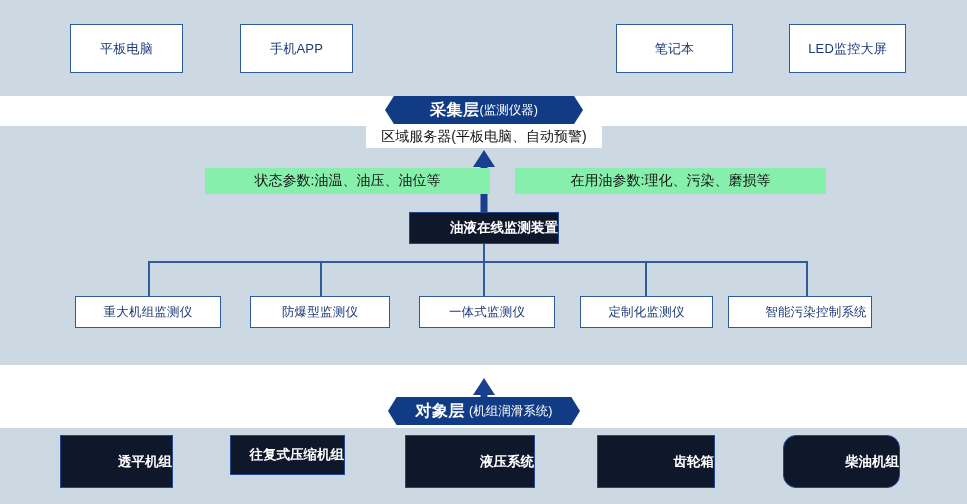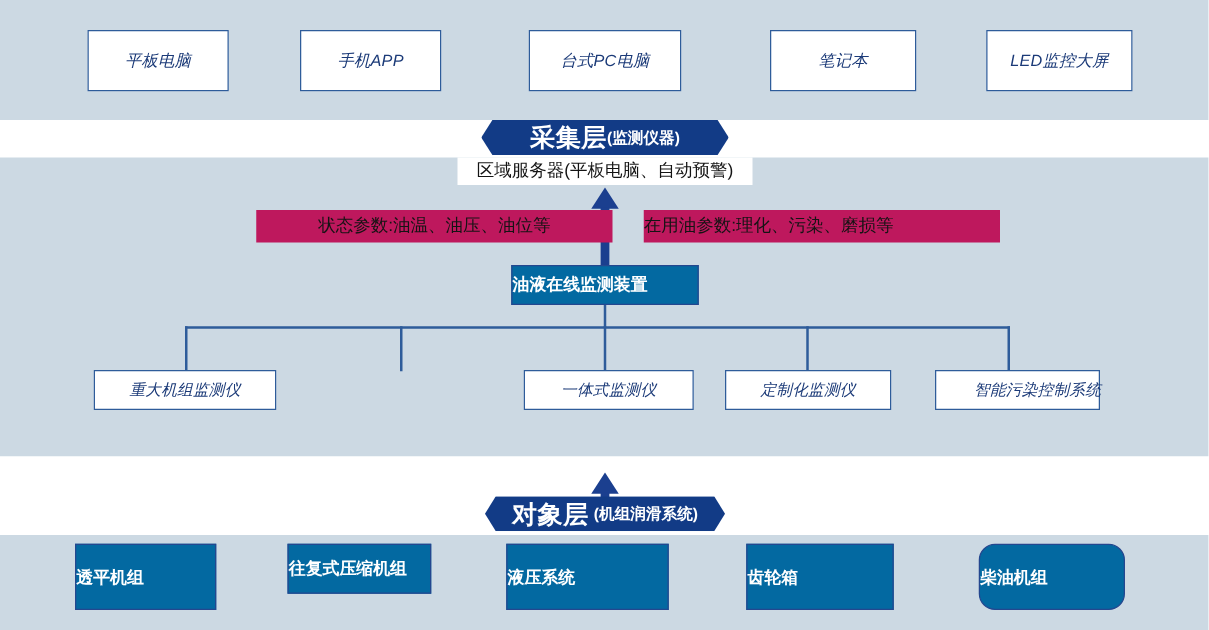--- a/index.html
+++ b/index.html
@@ -35,43 +35,42 @@
     background: #ffffff;
     border: 1.6px solid #2e5c9a;
     box-sizing: border-box;
     display: flex;
     align-items: center;
     justify-content: center;
     color: #1b3a78;
     font-size: 13px;
     letter-spacing: 0.2px;
     white-space: nowrap;
-    font-style: italic;
   }
   .wbox.small { font-size: 12.5px; }
 
   
   .bbox {
     position: absolute;
-    background: #0369a1;
+    background: #0f172a;
     border: 1px solid #24478f;
     box-sizing: border-box;
     display: flex;
     align-items: center;
-    justify-content: flex-start;
+    justify-content: flex-end;
     color: #ffffff;
     font-size: 13.5px;
     font-weight: bold;
     white-space: nowrap;
   }
 
   
   .strip {
     position: absolute;
-    background: #be185d;
+    background: #86efac;
     display: flex;
     align-items: center;
     justify-content: center;
     color: #141414;
     font-size: 14px;
     white-space: nowrap;
   }
   .strip.onwhite { background: #ffffff; }
 
   
@@ -79,28 +78,28 @@
     position: absolute;
     background: #123b86;
     clip-path: polygon(4.5% 0%, 95.5% 0%, 100% 50%, 95.5% 100%, 4.5% 100%, 0% 50%);
     display: flex;
     align-items: center;
     justify-content: center;
     color: #ffffff;
     white-space: nowrap;
   }
   .hexbanner .big {
-    font-size: 20px;
+    font-size: 16px;
     font-weight: bold;
     letter-spacing: 0.5px;
     font-family: Liberation Serif, serif;
   }
   .hexbanner .sm {
     font-size: 12.5px;
-    font-weight: bold;
+    font-weight: normal;
   }
 
   
   .vline {
     position: absolute;
     background: #2e5c9a;
     width: 2px;
   }
   .hline {
     position: absolute;
@@ -135,23 +134,20 @@
   <div class="band" id="band-top"></div>
   <div class="band" id="band-mid"></div>
   <div class="band" id="band-bottom"></div>
 
   <div class="wbox" style="left:70px; top:24px; width:113px; height:49px;">
     <span>平板电脑</span>
   </div>
   <div class="wbox" style="left:240px; top:24px; width:113px; height:49px;">
     <span>手机APP</span>
   </div>
-  <div class="wbox" style="left:423px; top:24px; width:122px; height:49px;">
-    <span>台式PC电脑</span>
-  </div>
   <div class="wbox" style="left:616px; top:24px; width:117px; height:49px;">
     <span>笔记本</span>
   </div>
   <div class="wbox" style="left:789px; top:24px; width:117px; height:49px;">
     <span>LED监控大屏</span>
   </div>
 
   <div class="hexbanner" style="left:385px; top:96px; width:198px; height:28px;">
     <span class="big">采集层</span>
       <span class="sm">(监测仪器)</span>
@@ -162,46 +158,49 @@
   </div>
 
   <div class="uparrow" style="left:471px; top:150px; width:26px; height:66px;">
     <div class="head"></div>
     <div class="shaft" style="top:16px; width:7px; height:50px;"></div>
   </div>
 
   <div class="strip" style="left:205px; top:168px; width:285px; height:26px; justify-content:center;">
     <span>状态参数:油温、油压、油位等</span>
   </div>
-  <div class="strip" style="left:515px; top:168px; width:285px; height:26px; justify-content:flex-start;">
+  <div class="strip" style="left:515px; top:168px; width:311px; height:26px; justify-content:center;">
     <span>在用油参数:理化、污染、磨损等</span>
   </div>
 
   <div class="bbox" style="left:409px; top:212px; width:150px; height:32px;">
     <span>油液在线监测装置</span>
   </div>
 
   <div class="vline" style="left:483px; top:244px; height:18px;"></div>
   <div class="hline" style="left:148px; top:261px; width:660px;"></div>
   <div class="vline" style="left:148px; top:261px; height:36px;"></div>
   <div class="vline" style="left:320px; top:261px; height:36px;"></div>
   <div class="vline" style="left:483px; top:261px; height:36px;"></div>
   <div class="vline" style="left:645px; top:261px; height:36px;"></div>
   <div class="vline" style="left:806px; top:261px; height:36px;"></div>
 
   <div class="wbox small" style="left:75px; top:296px; width:146px; height:32px;">
     <span>重大机组监测仪</span>
   </div>
+  <div class="wbox small" style="left:250px; top:296px; width:140px; height:32px;">
+    <span>防爆型监测仪</span>
+  </div>
   <div class="wbox small" style="left:419px; top:296px; width:136px; height:32px;">
     <span>一体式监测仪</span>
   </div>
   <div class="wbox small" style="left:580px; top:296px; width:133px; height:32px;">
     <span>定制化监测仪</span>
   </div>
-  <div class="wbox small" style="left:748px; top:296px; width:132px; height:32px;padding-left:32px;">
+  <div class="wbox small" style="left:728px; top:296px; width:144px; height:32px;padding-left:32px;">
     <span>智能污染控制系统</span>
   </div>
 
   <div class="uparrow" style="left:471px; top:378px; width:26px; height:36px;">
     <div class="head"></div>
     <div class="shaft" style="top:16px; width:7px; height:20px;"></div>
   </div>
 
   <div class="hexbanner" style="left:388px; top:397px; width:192px; height:28px;">
     <span class="big">对象层</span>

